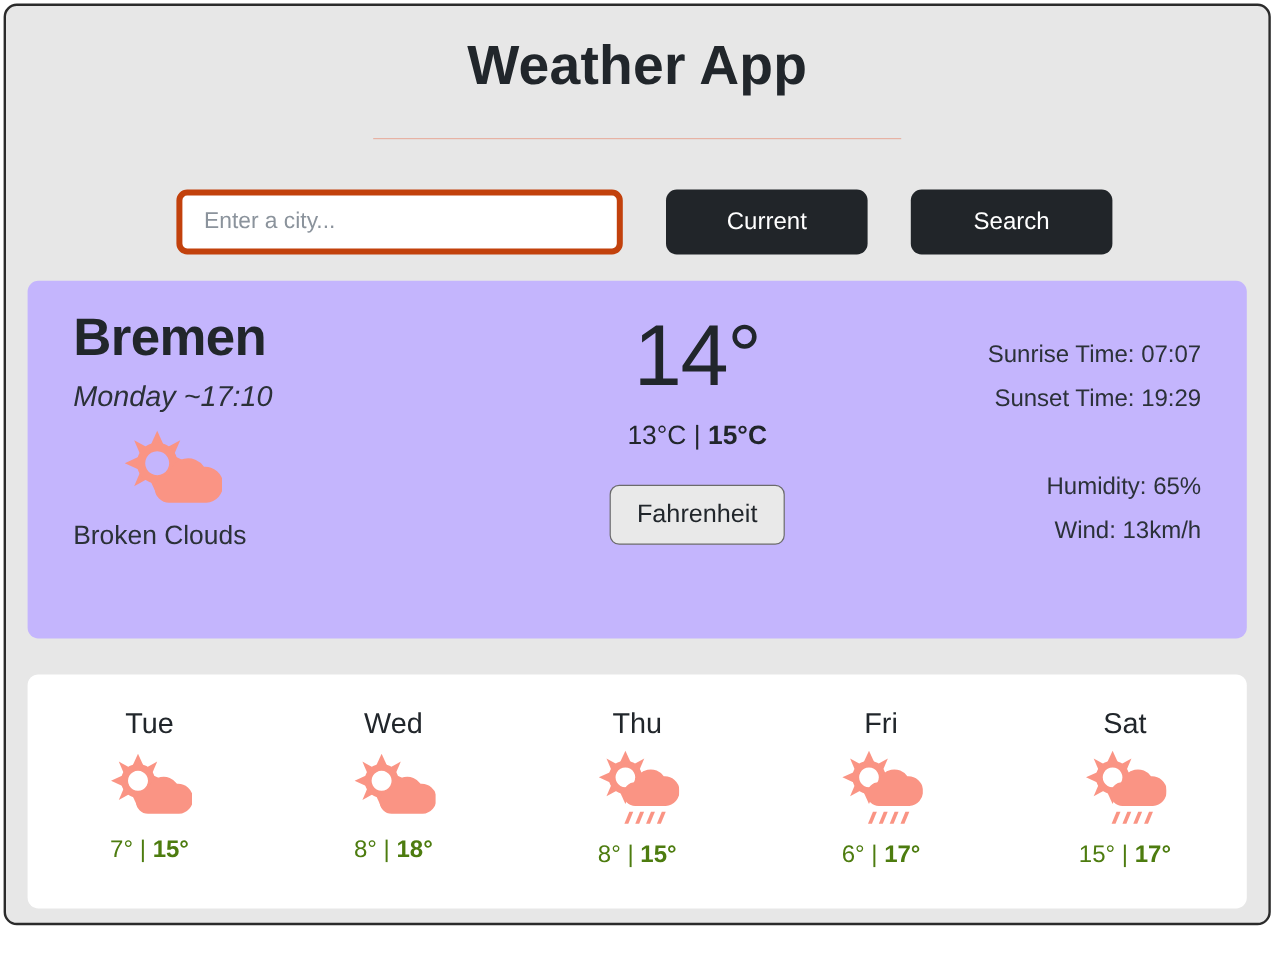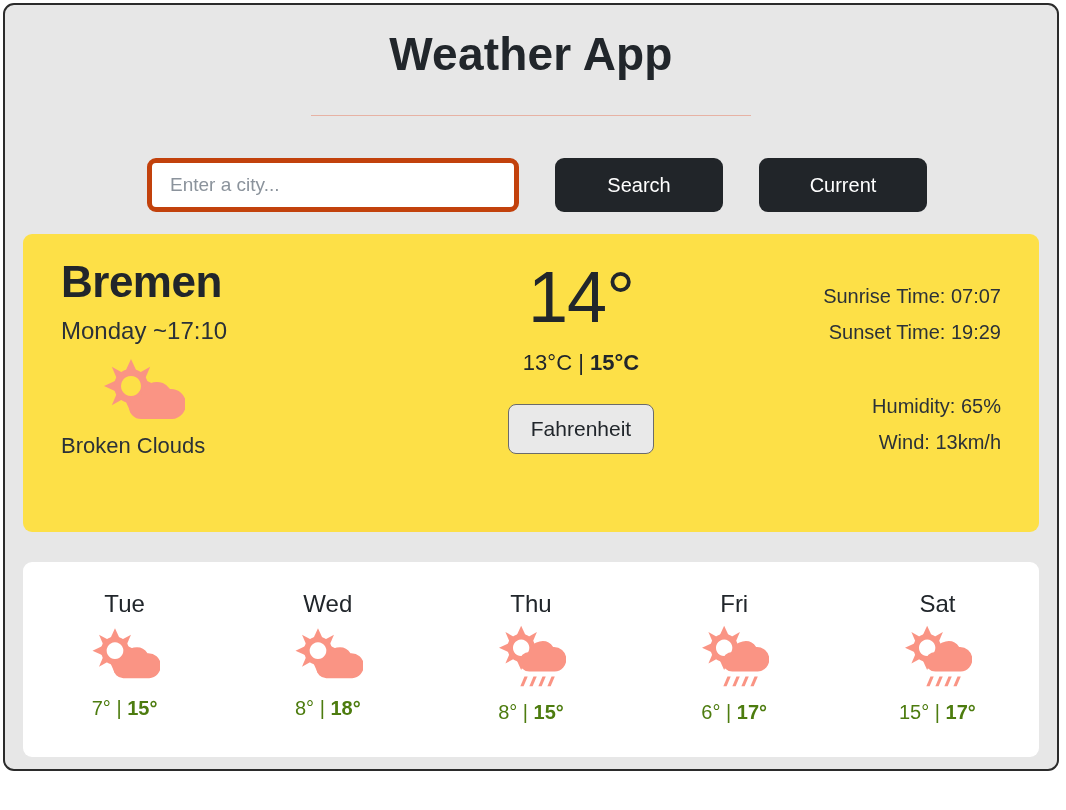--- a/index.html
+++ b/index.html
@@ -81,21 +81,21 @@
     border: none;
     border-radius: 9px;
     cursor: pointer;
   }
 
   
   .current-card {
     position: relative;
     margin: 22px 18px 0 18px;
     height: 298px;
-    background: #fde047;
+    background: #c4b5fd;
     border-radius: 9px;
     box-sizing: border-box;
   }
   .current-grid {
     display: flex;
     height: 100%;
     padding: 22px 20px 0 20px;
     box-sizing: border-box;
   }
   .col-left {
@@ -107,20 +107,21 @@
     font-size: 44px;
     font-weight: 700;
     letter-spacing: -0.5px;
     color: #21262b;
     line-height: 1.2;
   }
   .day-time {
     margin: 8px 0 5px 0;
     font-size: 24px;
     color: #2b3138;
+    font-style: italic;
   }
   .cond-icon-wrap {
     margin-top: 12px;
     padding-left: 40px;
   }
   .cond-text {
     margin-top: 10px;
     font-size: 22px;
     color: #2b3138;
   }
@@ -202,22 +203,22 @@
 </head>
 <body>
 
 <div class="app-frame">
 
   <h1 class="app-title">Weather App</h1>
   <div class="title-divider"></div>
 
   <div class="search-row">
     <input class="city-input" type="text" placeholder="Enter a city..." style="">
+    <button class="btn-dark">Current</button>
     <button class="btn-dark">Search</button>
-    <button class="btn-dark">Current</button>
   </div>
 
   <div class="current-card">
     <div class="current-grid">
 
       <div class="col-left">
         <div class="city-name">Bremen</div>
         <div class="day-time">Monday ~17:10</div>
         <div class="cond-icon-wrap">
           <svg width="84" height="66" viewBox="0 0 84 66">

